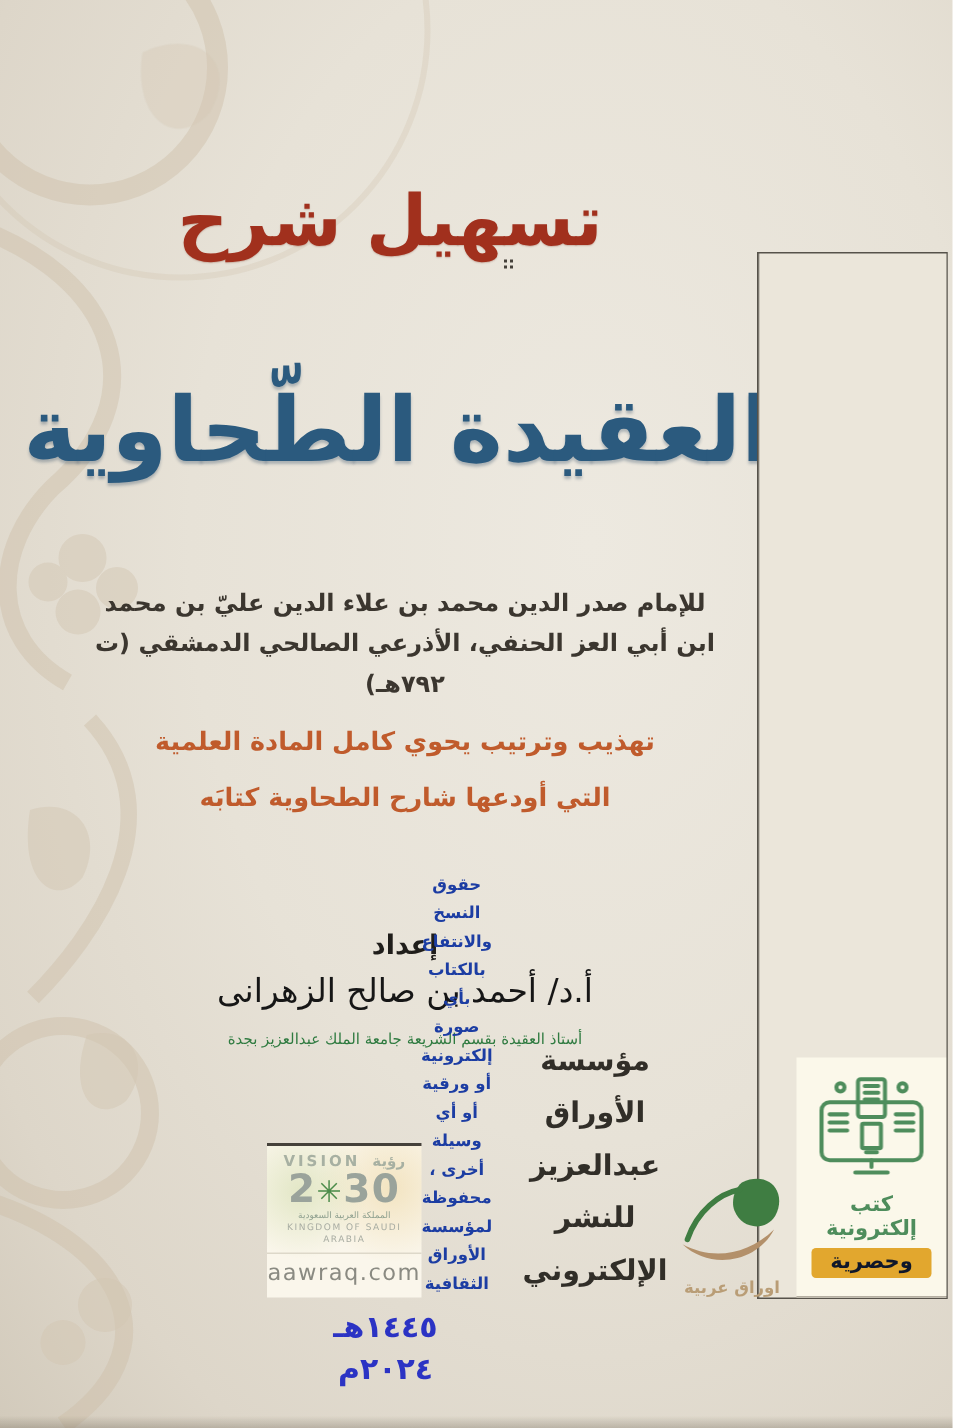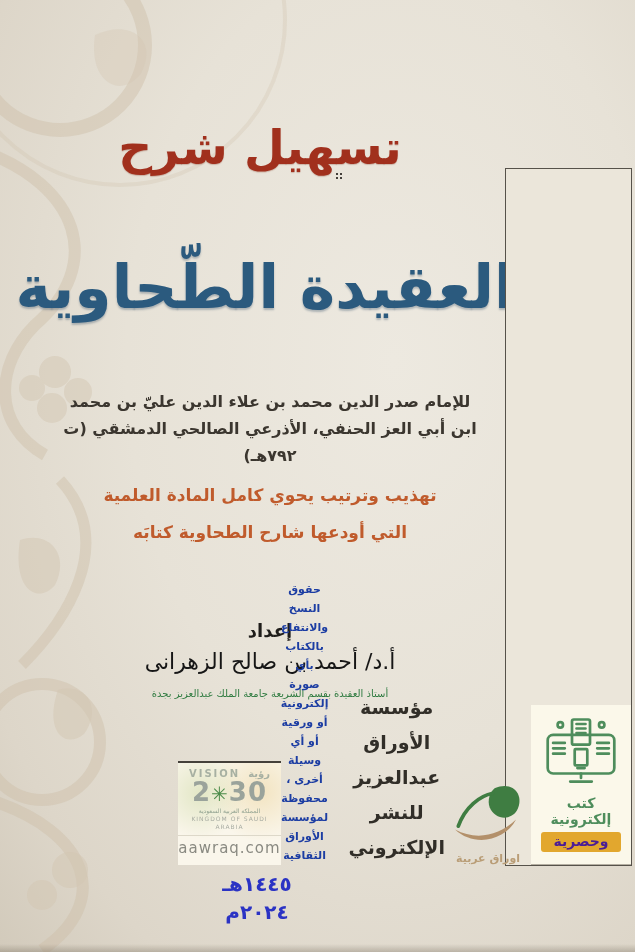--- a/index.html
+++ b/index.html
@@ -57,21 +57,21 @@
     background:#ebe6da; border:1px solid #56524a;
     display:flex; flex-direction:row; align-items:flex-end;
   }
   .ebook-box {
     width:100%; padding:10px 4px 12px; background:#fbf8ea;
     border-bottom:1px solid #b5afa2; text-align:center;
   }
   .ebook-label { margin-top:4px; font-size:14px; font-weight:bold; color:#4e8d5c; }
   .exclusive {
     display:inline-block; margin-top:5px; padding:1px 12px 3px;
-    background:#e2a72e; color:#4c1d95; font-size:14px; font-weight:bold;
+    background:#e2a72e; color:#0f172a; font-size:14px; font-weight:bold;
     border-radius:3px;
   }
   .awraq-logo { margin-top:18px; text-align:center; }
   .awraq-label { margin-top:2px; font-size:11px; color:#b99d76; font-weight:bold; }
 
   .org-words {
     margin-top:16px; text-align:center;
     font-size:19px; font-weight:bold; color:#312e28; line-height:35px;
   }
   .dots-mark {

